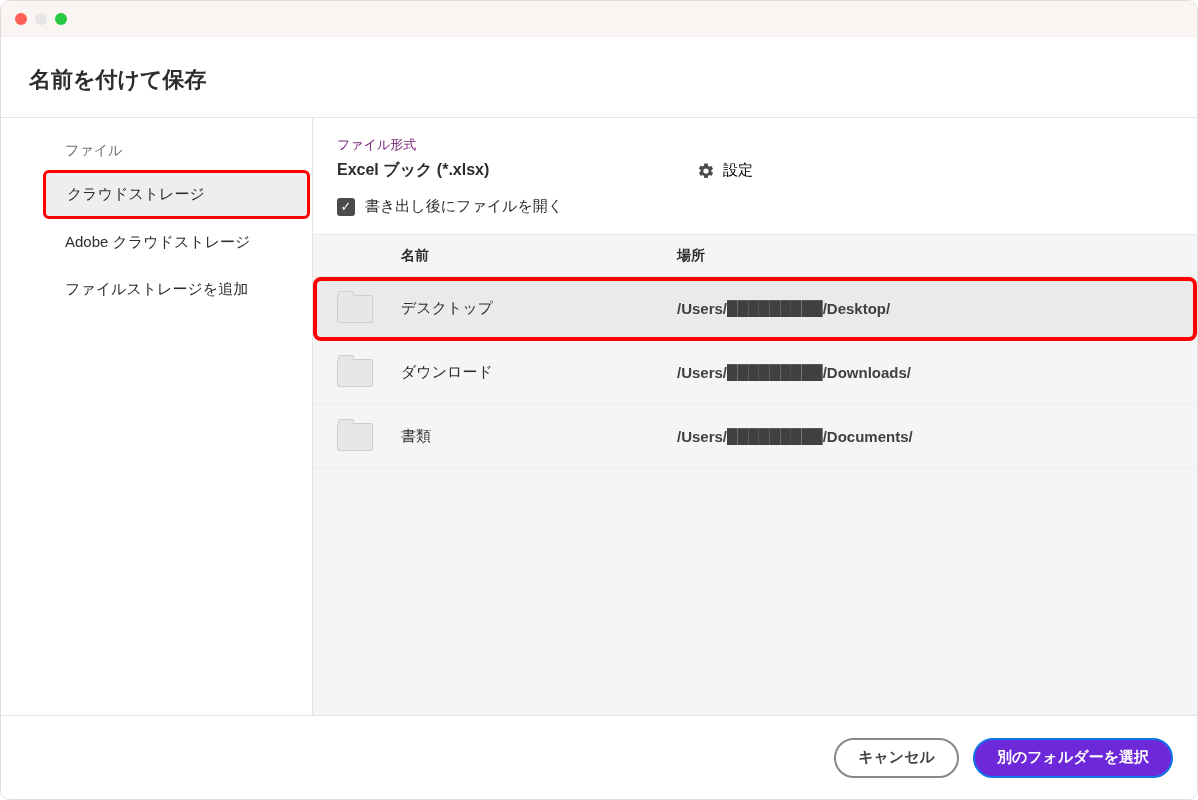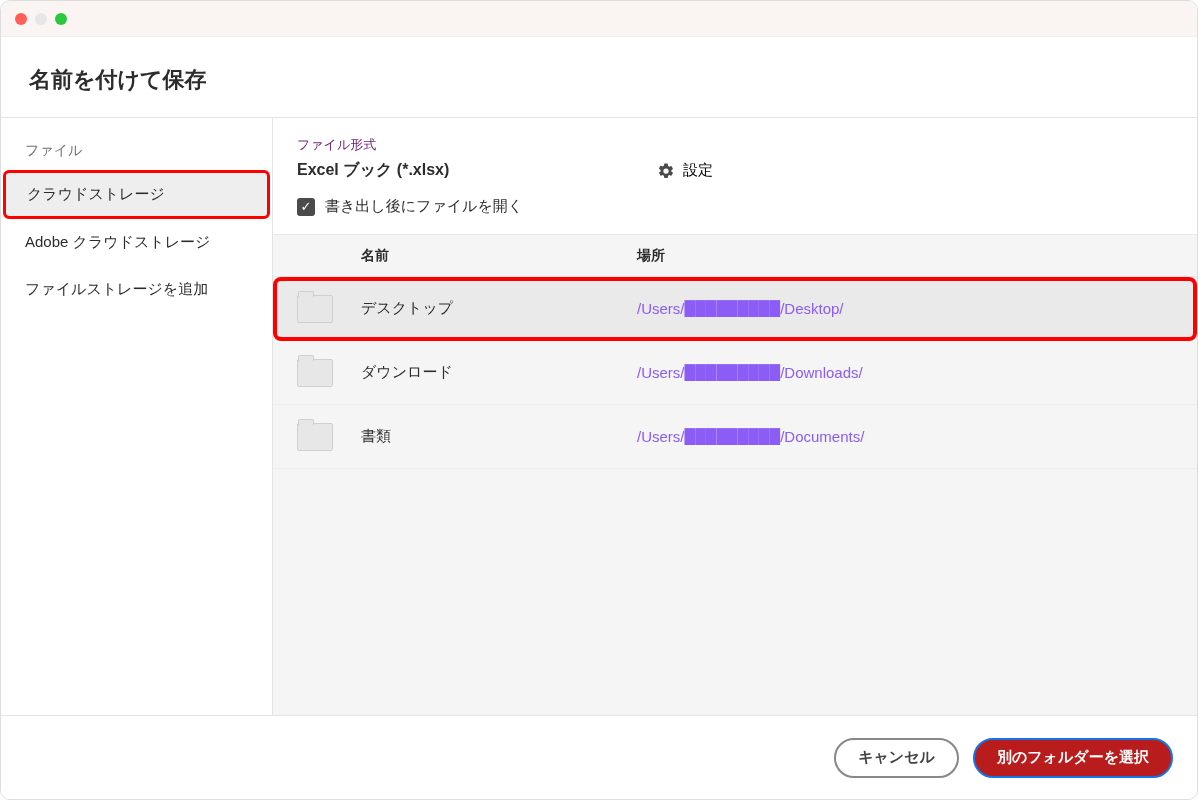--- a/index.html
+++ b/index.html
@@ -38,20 +38,21 @@
   }
   .header h1 {
     font-size: 22px;
     font-weight: 700;
   }
   .body {
     flex: 1 1 auto;
     display: flex;
     border-top: 1px solid #e4e4e4;
     min-height: 0;
+    padding-left: 40px;
   }
   .sidebar {
     width: 272px;
     border-right: 1px solid #e4e4e4;
     padding-top: 14px;
   }
   .sidebar-section-label {
     padding: 10px 24px;
     color: #6e6e6e;
     font-size: 14px;
@@ -168,21 +169,21 @@
   .folder-icon::before {
     content: "";
     position: absolute;
     top: -5px; left: 0;
     width: 14px; height: 5px;
     background: #e7e7e7;
     border: 1px solid #cfcfcf;
     border-bottom: none;
     border-radius: 2px 2px 0 0;
   }
-  .loc-text { color: #8b5cf6; white-space: nowrap; overflow: hidden; text-overflow: ellipsis; }
+  .loc-text { color: #404040; white-space: nowrap; overflow: hidden; text-overflow: ellipsis; font-weight: bold; }
   .footer {
     border-top: 1px solid #e4e4e4;
     height: 84px;
     display: flex;
     align-items: center;
     justify-content: flex-end;
     gap: 14px;
     padding: 0 24px;
     background: #fff;
   }
@@ -196,21 +197,21 @@
     display: inline-flex;
     align-items: center;
     justify-content: center;
   }
   .btn-secondary {
     background: #fff;
     border: 2px solid #888;
     color: #444;
   }
   .btn-primary {
-    background: #b91c1c;
+    background: #6d28d9;
     color: #fff;
     border: 2px solid #1473e6;
   }
 </style>
 </head>
 <body>
 
 <div class="window">
 
   <div class="titlebar">

